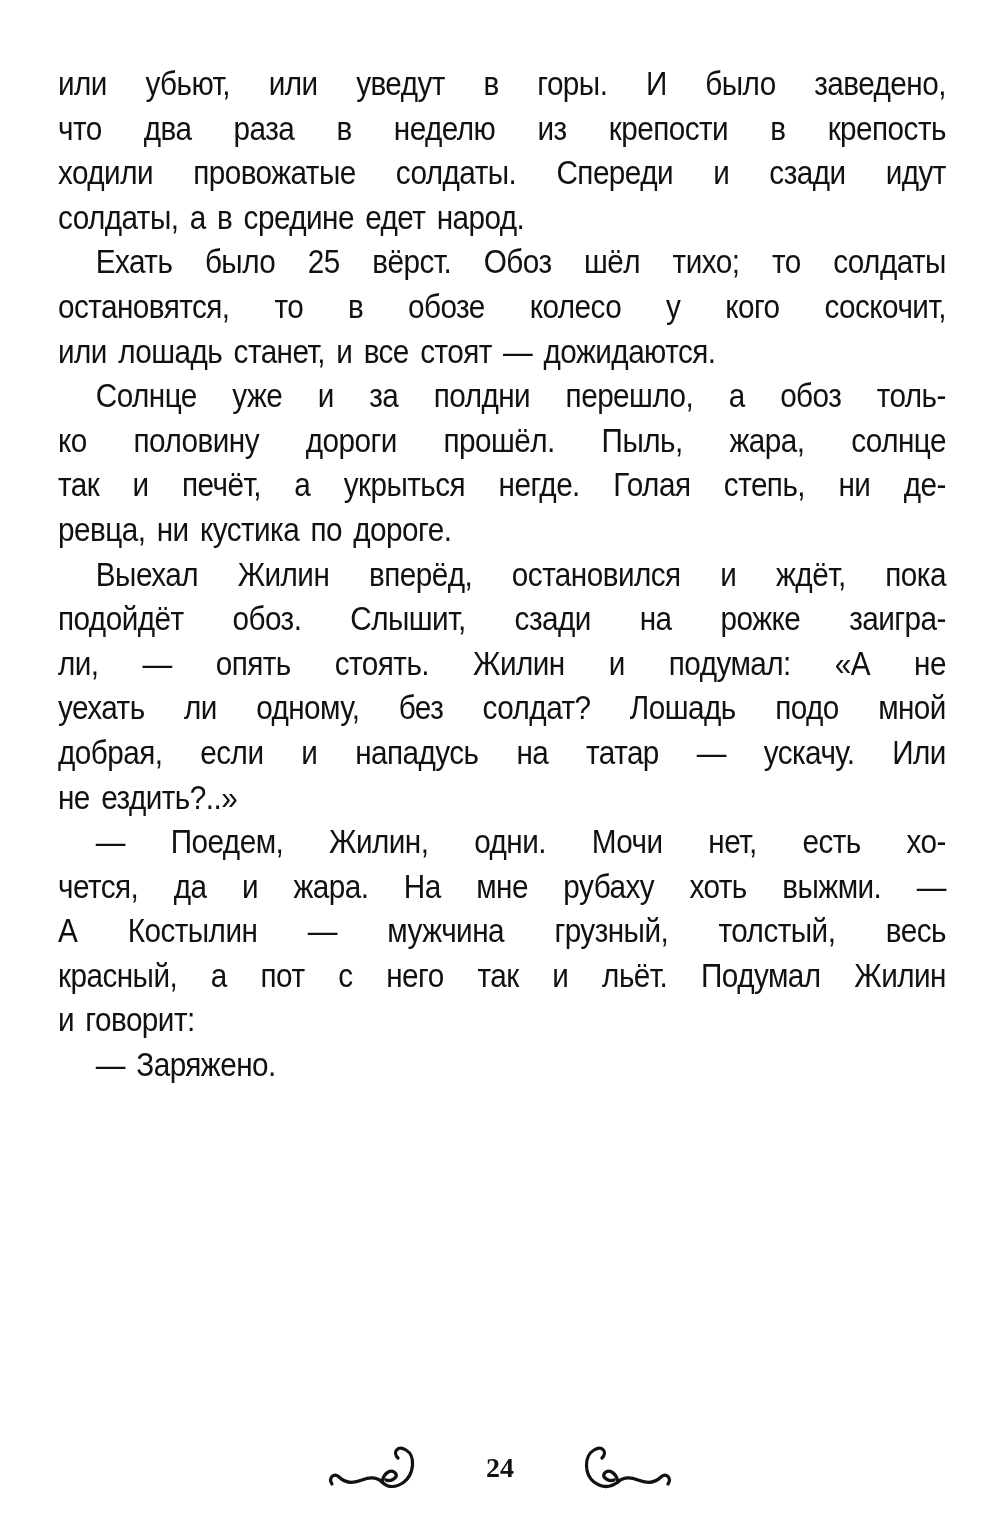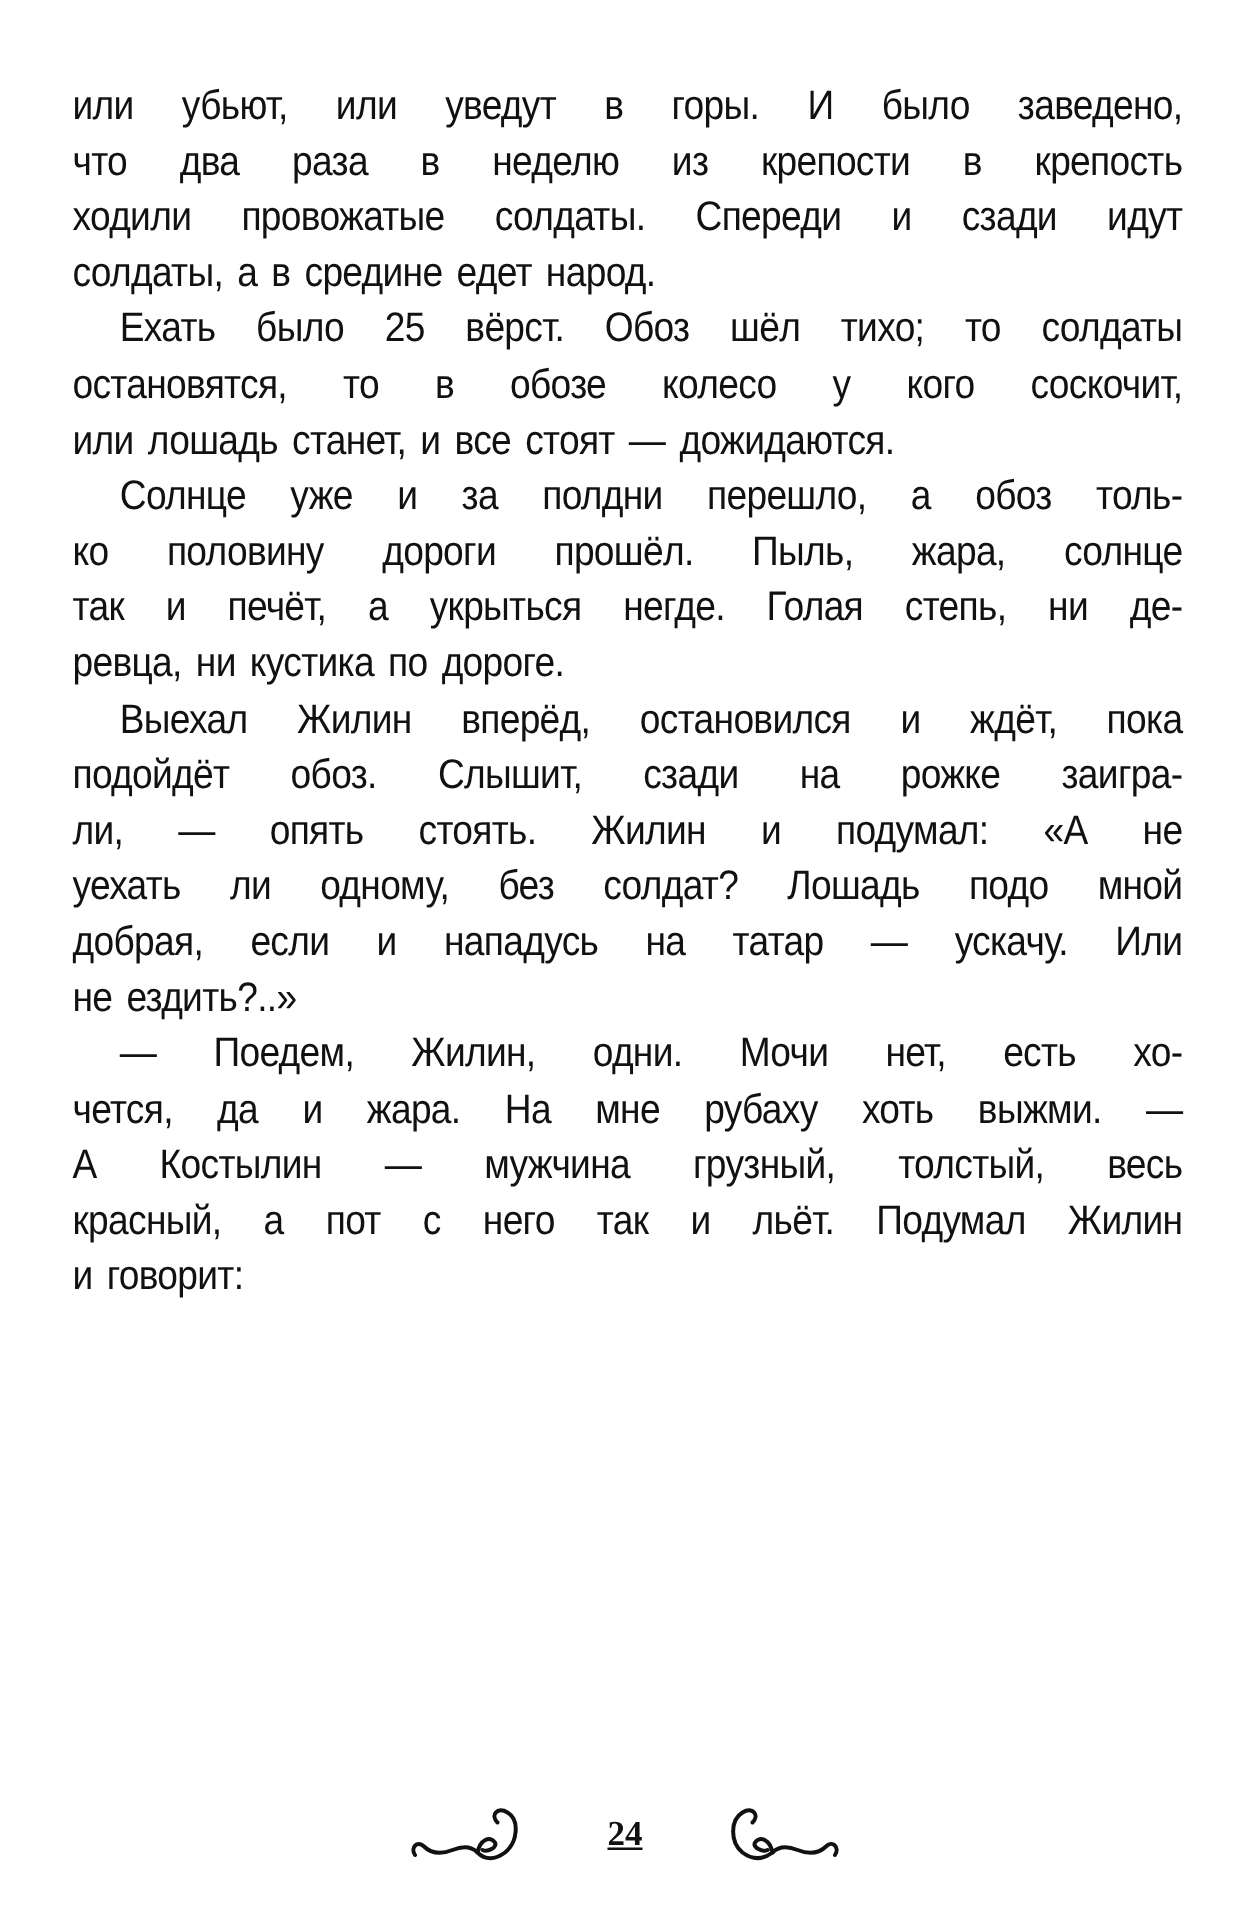--- a/index.html
+++ b/index.html
@@ -51,21 +51,20 @@
       display: flex;
       justify-content: center;
       align-items: center;
       gap: 60px;
     }
     .page-number {
       font-family: "Liberation Serif", "DejaVu Serif", serif;
       font-weight: bold;
       font-size: 28px;
       color: #111;
-      text-decoration: underline;
     }
     .flourish svg {
       display: block;
     }
   </style>
 </head>
 <body>
 
 <div class="page-body">
 
@@ -103,20 +102,23 @@
 
   <div>
     <span class="line indent">— Поедем, Жилин, одни. Мочи нет, есть хо-</span>
     <span class="line">чется, да и жара. На мне рубаху хоть выжми. —</span>
     <span class="line">А Костылин — мужчина грузный, толстый, весь</span>
     <span class="line">красный, а пот с него так и льёт. Подумал Жилин</span>
     <span class="line last">и говорит:</span>
   </div>
 
 
+  <div>
+    <span class="line indent last">— Заряжено.</span>
+  </div>
 </div>
 
 <div class="footer">
   <span class="flourish">
     <svg width="100" height="48" viewBox="0 0 100 48" fill="none" stroke="#111" stroke-width="3.2" stroke-linecap="round">
       <path d="M6 40 C2 34 8 28 13 33 C18 38 26 40 36 36 C46 32 52 34 56 38 C62 44 70 44 78 38 C88 30 90 12 80 6 C72 1 66 8 72 14"></path>
       <path d="M56 38 C58 28 66 24 70 30 C72 34 64 38 60 36"></path>
     </svg>
   </span>
   <span class="page-number">24</span>

